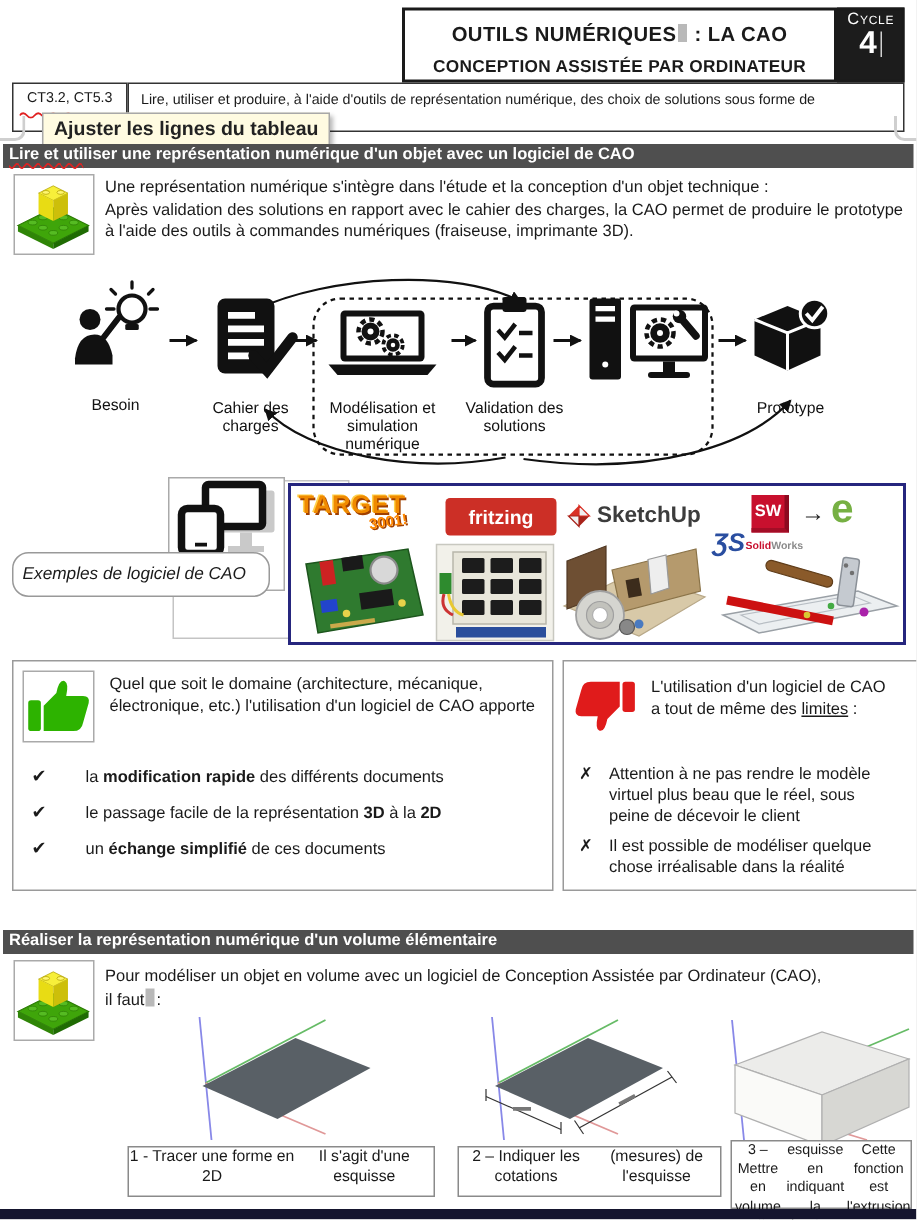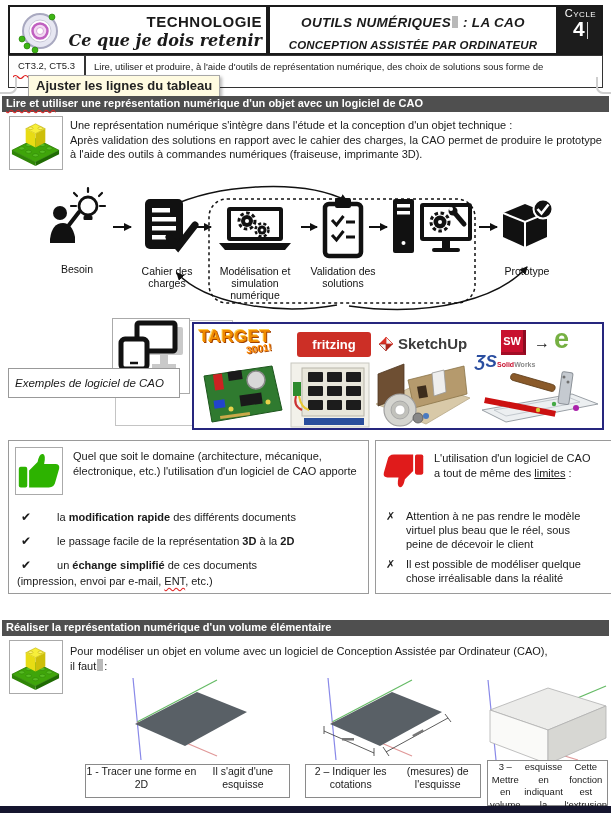--- a/index.html
+++ b/index.html
@@ -54,36 +54,22 @@
   .caption{box-sizing:border-box;border:1px solid #8a8a8a;background:#fff;text-align:center;
            display:flex;justify-content:center;font-size:10.5px;line-height:13px;}
   .caption-sm{font-size:9.5px;line-height:12.5px;}
   .bottom-bar{background:var(--bottom_bar,#15152e);}
 </style>
 </head>
 <body>
 
 <div id="page">
 
-  <div class="abs hcell" style="left:8px;top:5px;width:260px;height:50px;">
-    <svg class="abs" style="left:6px;top:2px;" width="46" height="46" viewBox="0 0 46 46">
-      <circle cx="24" cy="22" r="17" fill="#e7e7f2" stroke="#a9a9c0" stroke-width="2"></circle>
-      <circle cx="24" cy="22" r="11" fill="#fff" stroke="#c9c9d8" stroke-width="1"></circle>
-      <circle cx="24" cy="22" r="7.5" fill="#f3d9f3" stroke="#c060c0" stroke-width="2.5"></circle>
-      <circle cx="24" cy="22" r="3.5" fill="#fff" stroke="#d8a8d8" stroke-width="1"></circle>
-      <circle cx="6" cy="30" r="3" fill="#3db513" stroke="#1f7a00" stroke-width=".6"></circle>
-      <circle cx="11" cy="37" r="3" fill="#3db513" stroke="#1f7a00" stroke-width=".6"></circle>
-      <circle cx="19" cy="41" r="3" fill="#3db513" stroke="#1f7a00" stroke-width=".6"></circle>
-      <circle cx="36" cy="8" r="3" fill="#3db513" stroke="#1f7a00" stroke-width=".6"></circle>
-    </svg>
-    <div class="abs title-main" style="left:60px;top:6px;width:192px;">TECHNOLOGIE</div>
-    <div class="abs title-script" style="left:40px;top:24px;width:212px;">Ce que je dois retenir</div>
-  </div>
-
-  <div class="abs hcell" style="left:268px;top:5px;width:290px;height:50px;font-style:italic;">
+
+  <div class="abs hcell" style="left:268px;top:5px;width:290px;height:50px;">
     <div class="abs topic1" style="left:0;top:8px;width:100%;"><span>OUTILS NUMÉRIQUES</span><span class="cursor-block"></span><span> : LA CAO</span></div>
     <div class="abs topic2" style="left:0;top:32px;width:100%;">CONCEPTION ASSISTÉE PAR ORDINATEUR</div>
   </div>
 
   <div class="abs hcell cycle-box" style="left:558px;top:5px;width:45px;height:50px;">
     <div class="cycle-word">Cycle</div>
     <div class="cycle-num"><span>4</span><span class="cursor-line"></span></div>
   </div>
 
   <div class="abs ct-cell" style="left:8px;top:55px;width:77px;height:33px;text-align:center;padding-top:4px;">
@@ -230,21 +216,21 @@
       <rect x="47" y="36" width="8" height="9" fill="#c9c9c9"></rect>
       <rect x="39" y="45" width="24" height="4" fill="#c9c9c9"></rect>
       <rect x="24" y="4" width="38" height="28" rx="2" fill="#fff" stroke="#111" stroke-width="5"></rect>
       <rect x="8" y="20" width="26" height="30" rx="4" fill="#fff" stroke="#111" stroke-width="5"></rect>
       <line x1="17" y1="44" x2="25" y2="44" stroke="#111" stroke-width="2.5"></line>
       <rect x="14" y="54" width="9" height="7" rx="3" fill="#111"></rect>
       <path d="M23,57 q8,2 10,-4" fill="none" stroke="#111" stroke-width="1.5"></path>
     </svg>
   </div>
 
-  <div class="abs examples-label" style="left:8px;top:368px;width:172px;height:30px;">
+  <div class="abs examples-label" style="left:8px;top:368px;width:172px;height:30px;border-radius:11px;">
     <span>Exemples de logiciel de CAO</span>
   </div>
 
   <div class="abs logos-box" style="left:192px;top:322px;width:412px;height:108px;">
 
     <div class="abs target-word" style="left:5px;top:3px;">TARGET</div>
     <div class="abs target-suffix" style="left:52px;top:19px;">3001!</div>
     <svg class="abs" style="left:4px;top:38px;" width="86" height="64" viewBox="0 0 86 64">
       <polygon points="6,14 74,4 84,48 14,60" fill="#2f7a2f" stroke="#1d551d" stroke-width="1"></polygon>
       <rect x="16" y="12" width="9" height="16" fill="#cc2222" transform="rotate(-8 20 20)"></rect>
@@ -330,21 +316,20 @@
     <div class="abs body-text" style="left:64px;top:8px;width:292px;line-height:15px;text-align:left;">Quel que soit le domaine (architecture, mécanique, électronique, etc.) l'utilisation d'un logiciel de CAO apporte</div>
     <div class="abs" style="left:12px;top:69px;font-size:11px;">
       <span class="check-glyph">✔</span><span style="display:inline-block;width:26px;"></span><span><span>la </span><span class="bold">modification rapide</span><span> des différents documents</span></span>
     </div>
     <div class="abs" style="left:12px;top:93px;font-size:11px;">
       <span class="check-glyph">✔</span><span style="display:inline-block;width:26px;"></span><span><span>le passage facile de la représentation </span><span class="bold">3D</span><span> à la </span><span class="bold">2D</span></span>
     </div>
     <div class="abs" style="left:12px;top:117px;font-size:11px;">
       <span class="check-glyph">✔</span><span style="display:inline-block;width:26px;"></span><span><span>un </span><span class="bold">échange simplifié</span><span> de ces documents</span></span>
     </div>
-    <div class="abs" style="left:8px;top:134px;font-size:11px;"><span>(impression, envoi par e-mail, </span><span class="squiggle">ENT</span><span>, etc.)</span></div>
   </div>
 
   <div class="abs adv-box" style="left:375px;top:440px;width:254px;height:154px;">
     <svg class="abs" style="left:6px;top:8px;" width="44" height="44" viewBox="0 0 48 48">
       <g transform="rotate(180 24 24)">
         <rect x="3" y="20" width="9" height="22" rx="2" fill="var(--red_thumb,#e01b1b)"></rect>
         <path d="M14,42 V24 L23,15 Q25,5 29,6.5 Q32,8 30,17 H42 Q47,17 46,22 L42,36 Q41,42 35,42 Z" fill="var(--red_thumb,#e01b1b)"></path>
       </g>
     </svg>
     <div class="abs body-text" style="left:58px;top:10px;width:164px;line-height:15px;text-align:left;"><span>L'utilisation d'un logiciel de CAO a tout de même des </span><span class="underline">limites</span><span> :</span></div>

